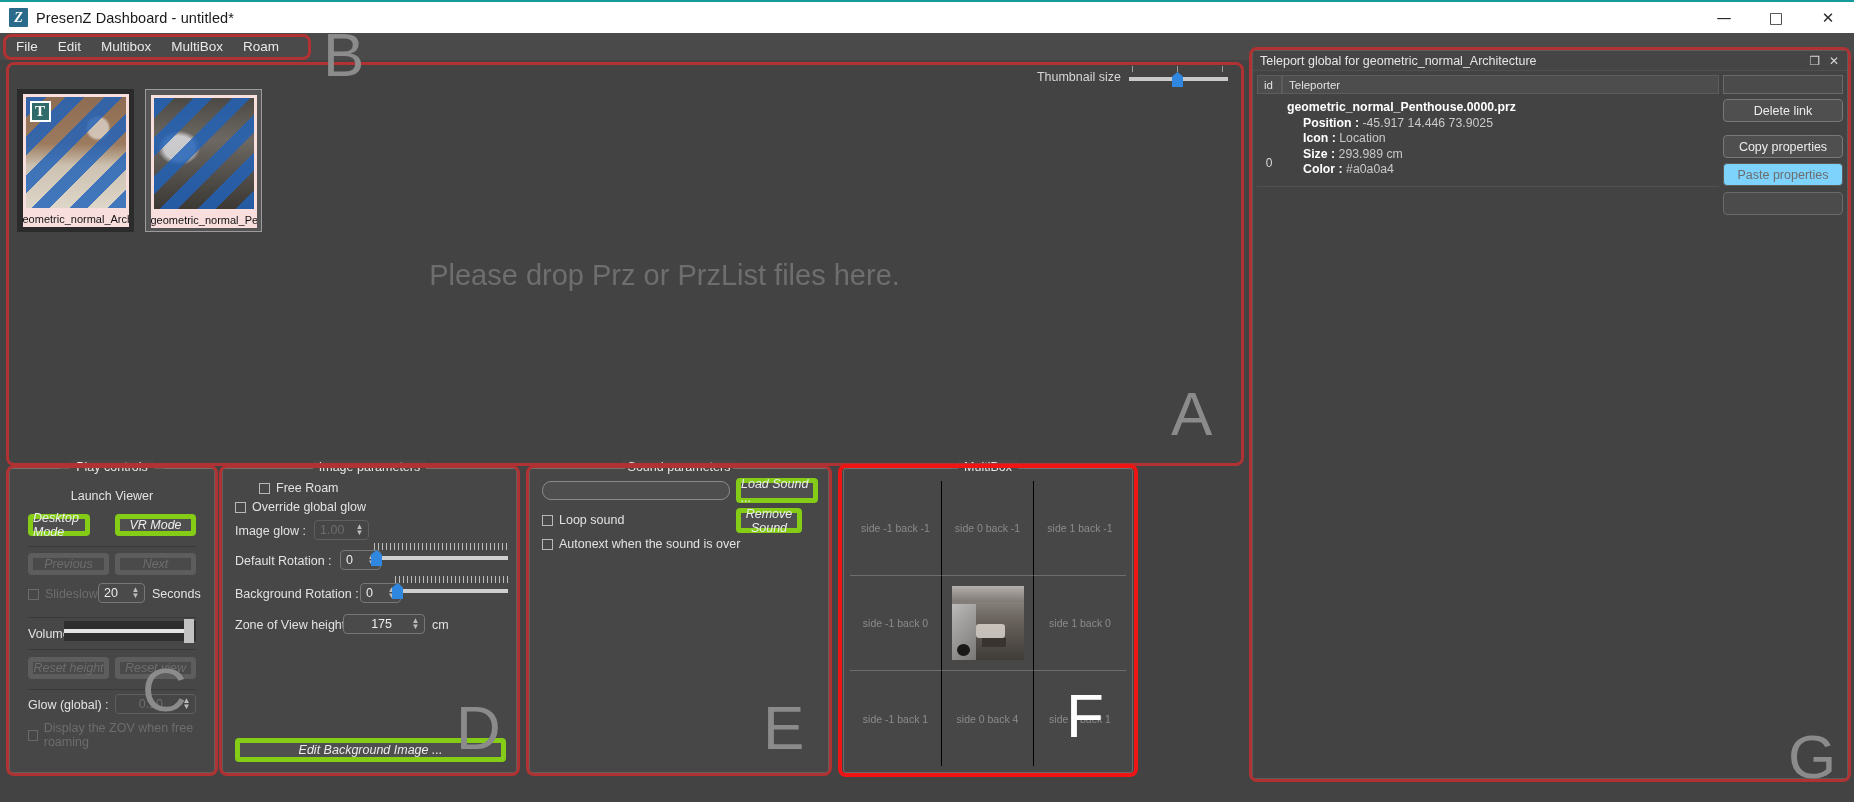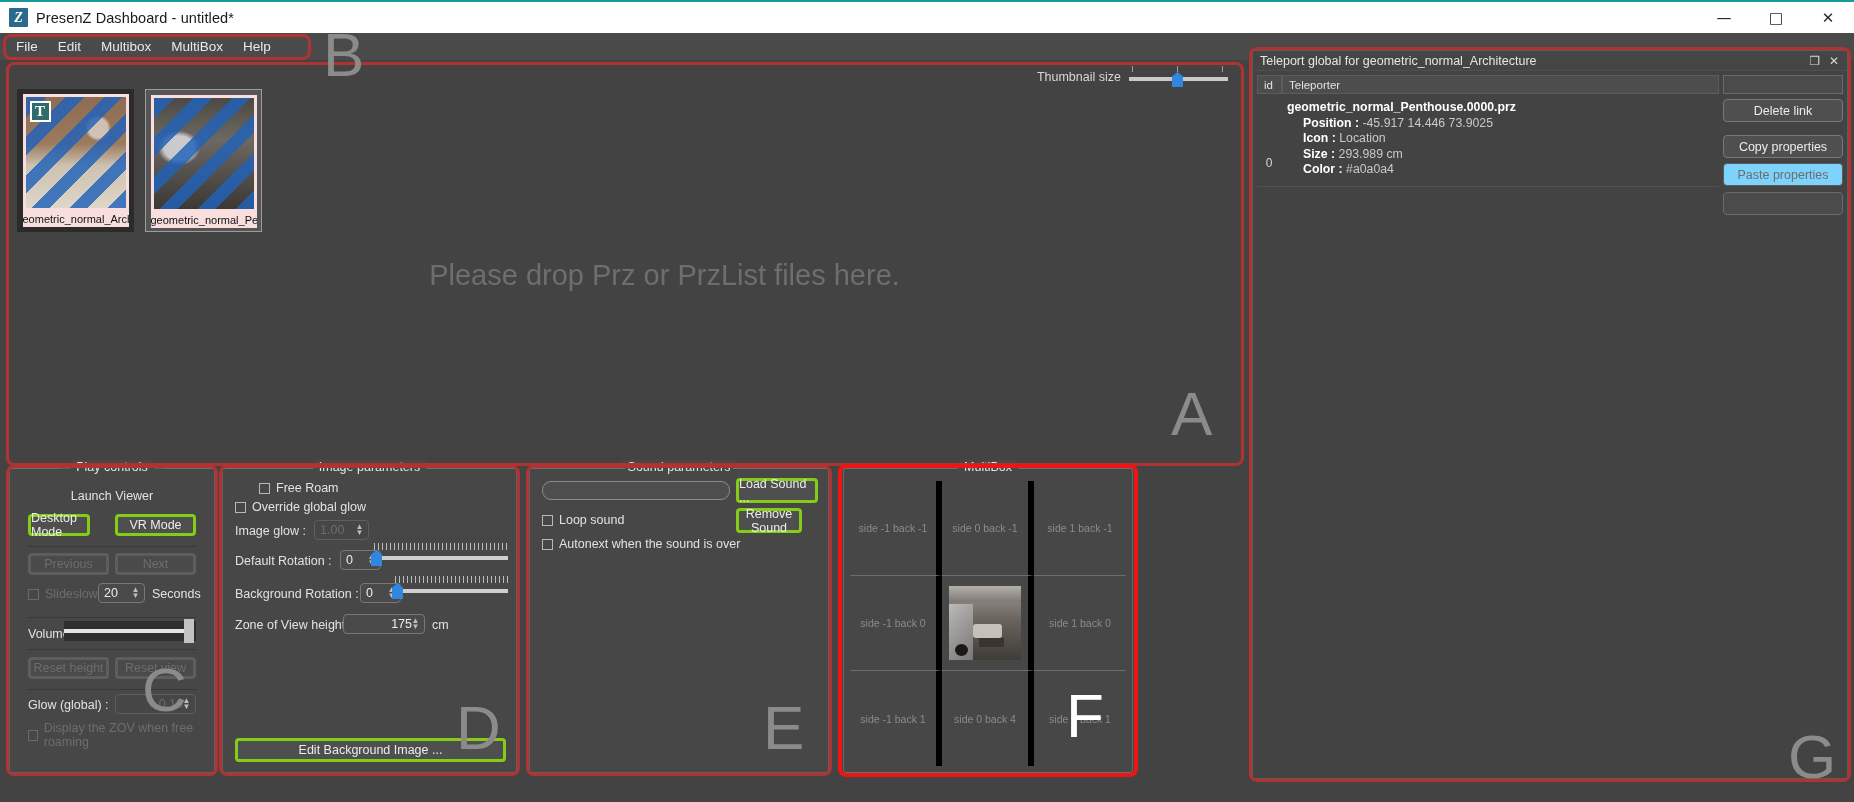--- a/index.html
+++ b/index.html
@@ -112,43 +112,44 @@
     background: #474747; padding: 0 6px; font-size: 12.5px; color: #e6e6e6; white-space: nowrap;
   }
   .group > .gline-l, .group > .gline-r {
     position:absolute; top: -1px; height: 1px; background: #707070;
   }
 
   label, .txt { font-size: 12.5px; color: #e2e2e2; }
   .txt.dim { color: #6d6d6d; }
 
   .btn {
-    background: #4f4f4f; border: 3px solid #84cc16; border-radius: 4px;
+    background: #4f4f4f; border: 5px solid #84cc16; border-radius: 4px;
     color: #ececec; font-size: 12.5px; height: 22px;
     display: flex; align-items: center; justify-content: center;
     font-family: "Liberation Sans", sans-serif;
+    font-style: italic;
   }
   .btn.disabled { color: #6d6d6d; border-color: #5d5d5d; background:#4a4a4a; }
 
   .cb { display: inline-flex; align-items: center; gap: 6px; }
   .cb .box { width: 11px; height: 11px; border: 1px solid #b8b8b8; background: #474747; }
   .cb.disabled .box { border-color: #6a6a6a; }
 
   .spin {
     position: relative; background: #4a4a4a; border: 1px solid #777777; border-radius: 4px;
     height: 20px; color: #ececec; font-size: 12.5px; display: flex; align-items: center;
     padding: 0 16px 0 5px;
   }
   .spin.disabled { color: #6d6d6d; border-color: #5f5f5f; background:#464646; }
   .spin .arrows {
     position: absolute; right: 3px; top: 0; height: 100%; width: 11px;
     display: flex; flex-direction: column; align-items: center; justify-content: center;
     font-size: 8px; color: #bdbdbd; line-height: 6px;
   }
-  .spin.right { justify-content: flex-end; padding-right: 12px; }
+  .spin.right { justify-content: flex-end; padding-right: 32px; }
 
   .hsep { height: 1px; background: #3a3a3a; }
 
   .sliderrow { position: relative; }
   .sliderrow .strack { position: absolute; height: 4px; background: #cfcfcf; top: 9px; }
   .sliderrow .sticks { position: absolute; top: -4px; height: 7px; }
   .sliderrow .sticks i { position: absolute; top: 0; width: 1px; height: 7px; background: #bdbdbd; }
   .sliderrow .shandle {
     position: absolute; top: 3px; width: 11px; height: 16px; background: #2f87e0;
     clip-path: polygon(50% 0%, 100% 28%, 100% 100%, 0% 100%, 0% 28%);
@@ -163,21 +164,21 @@
   }
 
   
   #multibox { border-color: #6b6b6b; }
   .mbgrid {
     position: absolute; left: 6px; top: 12px; right: 6px; bottom: 6px;
     display: grid; grid-template-columns: 1fr 1fr 1fr; grid-template-rows: 1fr 1fr 1fr;
   }
   .mbcell {
     position: relative; display: flex; align-items: center; justify-content: center;
-    font-size: 10.5px; color: #8b8b8b; border-right: 6px solid #000000; border-bottom: 1px solid #6d6d6d;
+    font-size: 10.5px; color: #8b8b8b; border-right: 1px solid #000000; border-bottom: 1px solid #6d6d6d;
   }
   .mbcell:nth-child(3n) { border-right: none; }
   .mbcell:nth-child(n+7) { border-bottom: none; }
   .mbcell .preview {
     position: absolute; width: 72px; height: 74px;
     background: linear-gradient(#9d9a96 0%, #8a8580 18%, #6b645e 45%, #55504b 72%, #3f3b37 100%);
     overflow: hidden;
   }
   .mbcell .preview .p1 { position:absolute; left:0; top:24%; width:34%; height:76%;
     background: linear-gradient(120deg,#cfcfcf,#8c8c8c); opacity:.75; }
@@ -242,21 +243,21 @@
       <div>□</div>
       <div>✕</div>
     </div>
   </div>
 
   <div class="menubar">
     <div class="mi">File</div>
     <div class="mi">Edit</div>
     <div class="mi">Multibox</div>
     <div class="mi">MultiBox</div>
-    <div class="mi">Help</div>
+    <div class="mi">Roam</div>
   </div>
 
   <div id="dropArea">
     <div class="droptext">Please drop Prz or PrzList files here.</div>
 
     <div class="thumbsizewrap">
       <div class="lbl">Thumbnail size</div>
       <div class="slider-h">
         <div class="ticks">
           <i style="left:3px"></i>

